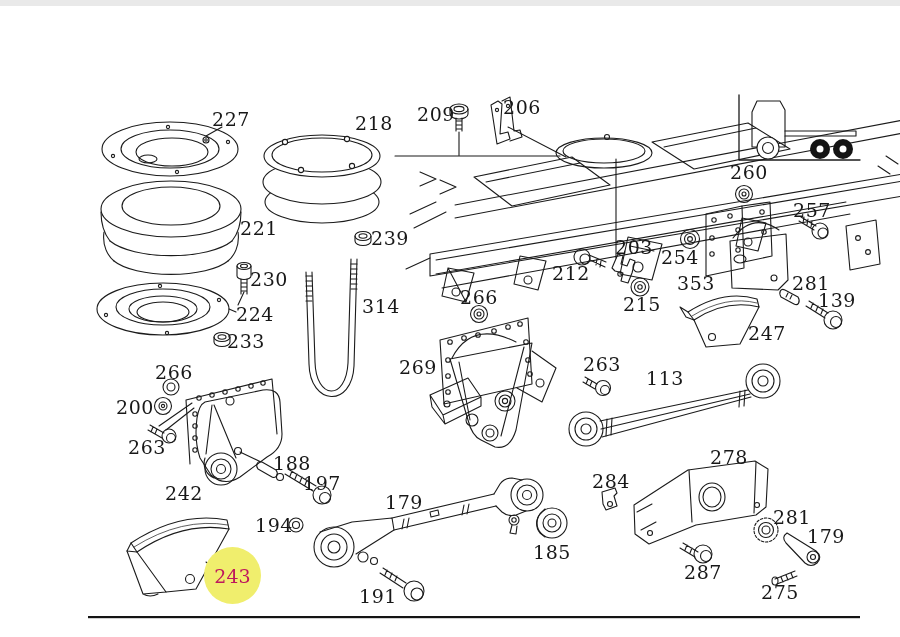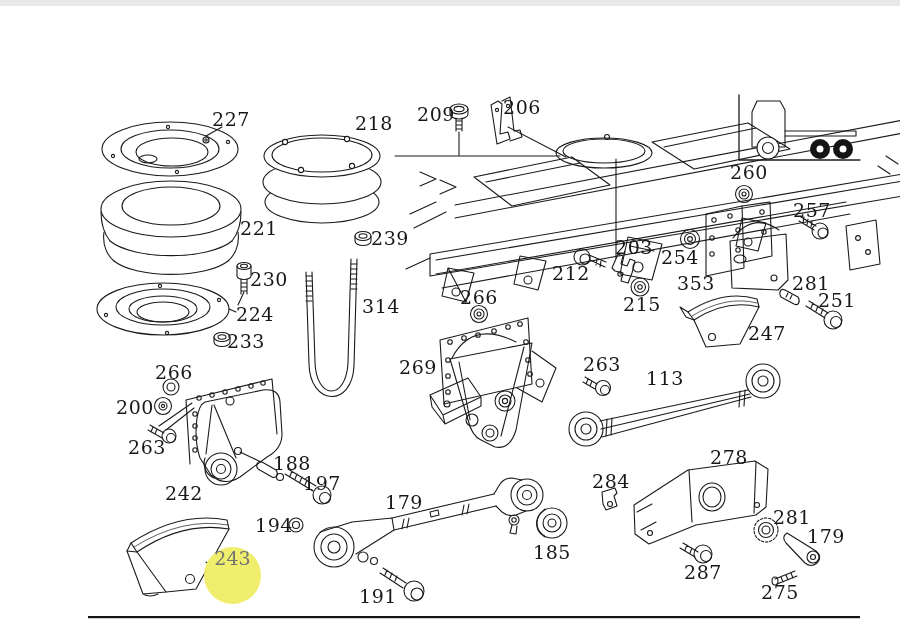--- a/index.html
+++ b/index.html
@@ -7,22 +7,22 @@
     position:relative;width:900px;height:637px;background:#ffffff;
     overflow:hidden;font-family:"DejaVu Serif","Liberation Serif",serif;margin-top:6px;
   }
   .stage svg{position:absolute;left:0;top:0;}
   .part-label{
     position:absolute;width:46px;height:22px;line-height:22px;text-align:center;
     font-size:19px;color:#181818;letter-spacing:0.5px;cursor:pointer;
   }
   .highlight-circle{
     position:absolute;left:204px;top:541px;width:57px;height:57px;border-radius:50%;
-    background:#f0ee6d;display:flex;justify-content:center;
-    font-size:19px;color:#737373;cursor:pointer;
+    background:#f0ee6d;display:flex;align-items:center;justify-content:center;
+    font-size:19px;color:#be185d;cursor:pointer;
   }
 </style>
 </head>
 <body>
 
 <div class="stage">
 
 <svg width="900" height="637" viewBox="0 0 900 637" stroke="#1b1b1b" stroke-width="1.1" fill="none" stroke-linecap="round" stroke-linejoin="round">
 
   <g>
@@ -399,21 +399,21 @@
   <div class="part-label" style="left:499px;top:90px">206</div>
   <div class="part-label" style="left:548px;top:256px">212</div>
   <div class="part-label" style="left:611px;top:230px">203</div>
   <div class="part-label" style="left:619px;top:287px">215</div>
   <div class="part-label" style="left:456px;top:280px">266</div>
   <div class="part-label" style="left:657px;top:240px">254</div>
   <div class="part-label" style="left:673px;top:266px">353</div>
   <div class="part-label" style="left:726px;top:155px">260</div>
   <div class="part-label" style="left:789px;top:193px">257</div>
   <div class="part-label" style="left:788px;top:266px">281</div>
-  <div class="part-label" style="left:814px;top:283px">251</div>
+  <div class="part-label" style="left:814px;top:283px">139</div>
   <div class="part-label" style="left:744px;top:316px">247</div>
   <div class="part-label" style="left:395px;top:350px">269</div>
   <div class="part-label" style="left:151px;top:355px">266</div>
   <div class="part-label" style="left:112px;top:390px">200</div>
   <div class="part-label" style="left:124px;top:430px">263</div>
   <div class="part-label" style="left:161px;top:476px">242</div>
   <div class="part-label" style="left:269px;top:446px">188</div>
   <div class="part-label" style="left:299px;top:466px">197</div>
   <div class="part-label" style="left:251px;top:508px">194</div>
   <div class="part-label" style="left:579px;top:347px">263</div>

